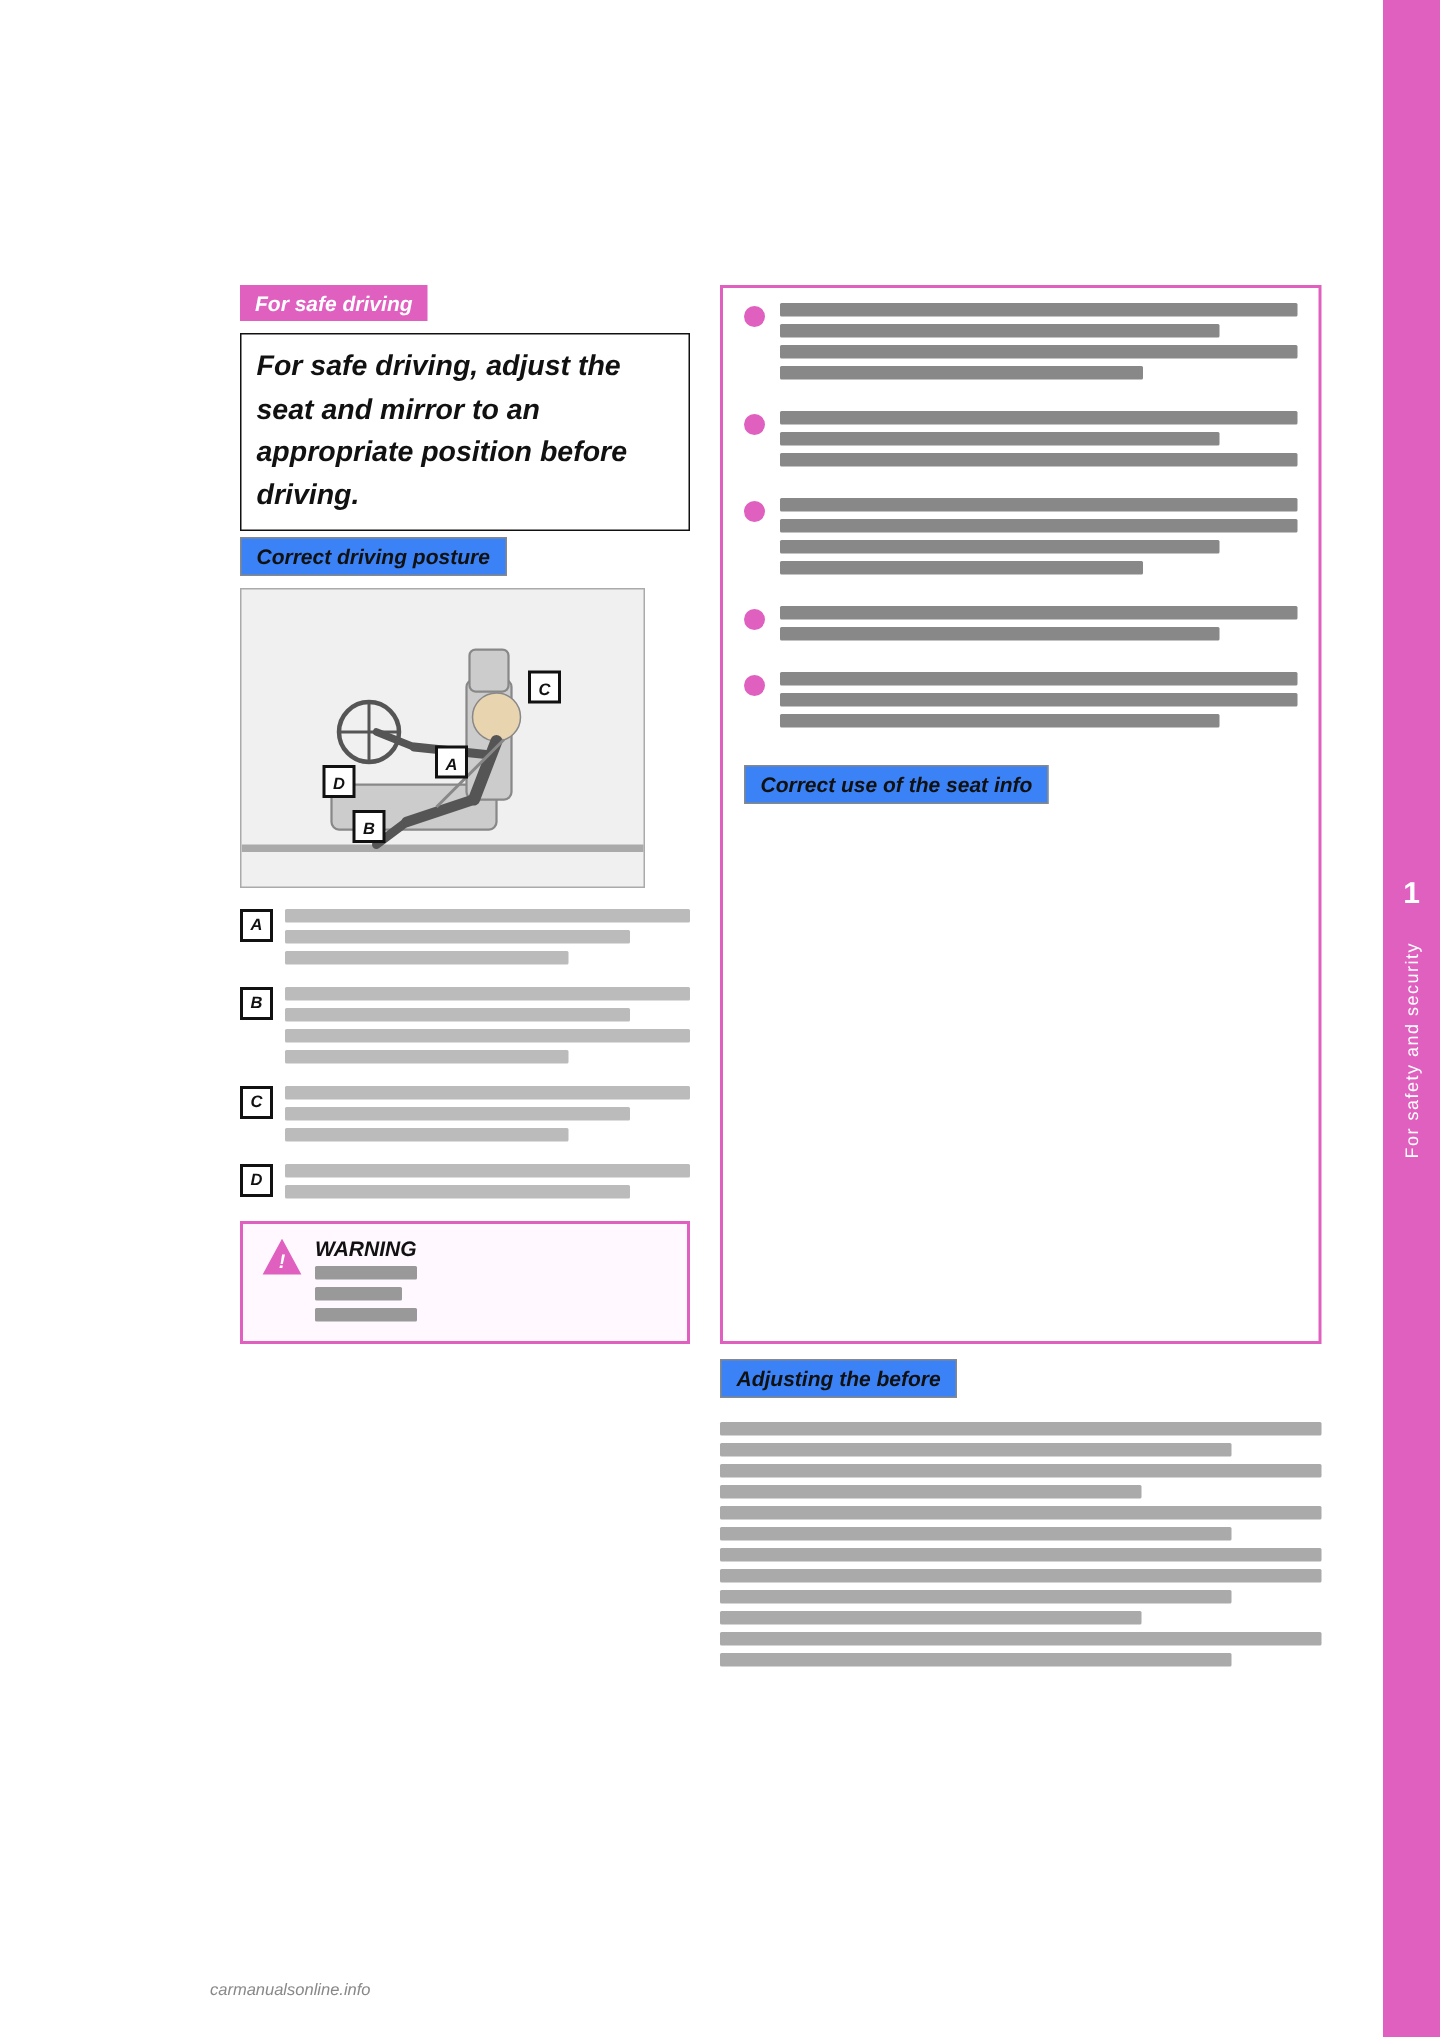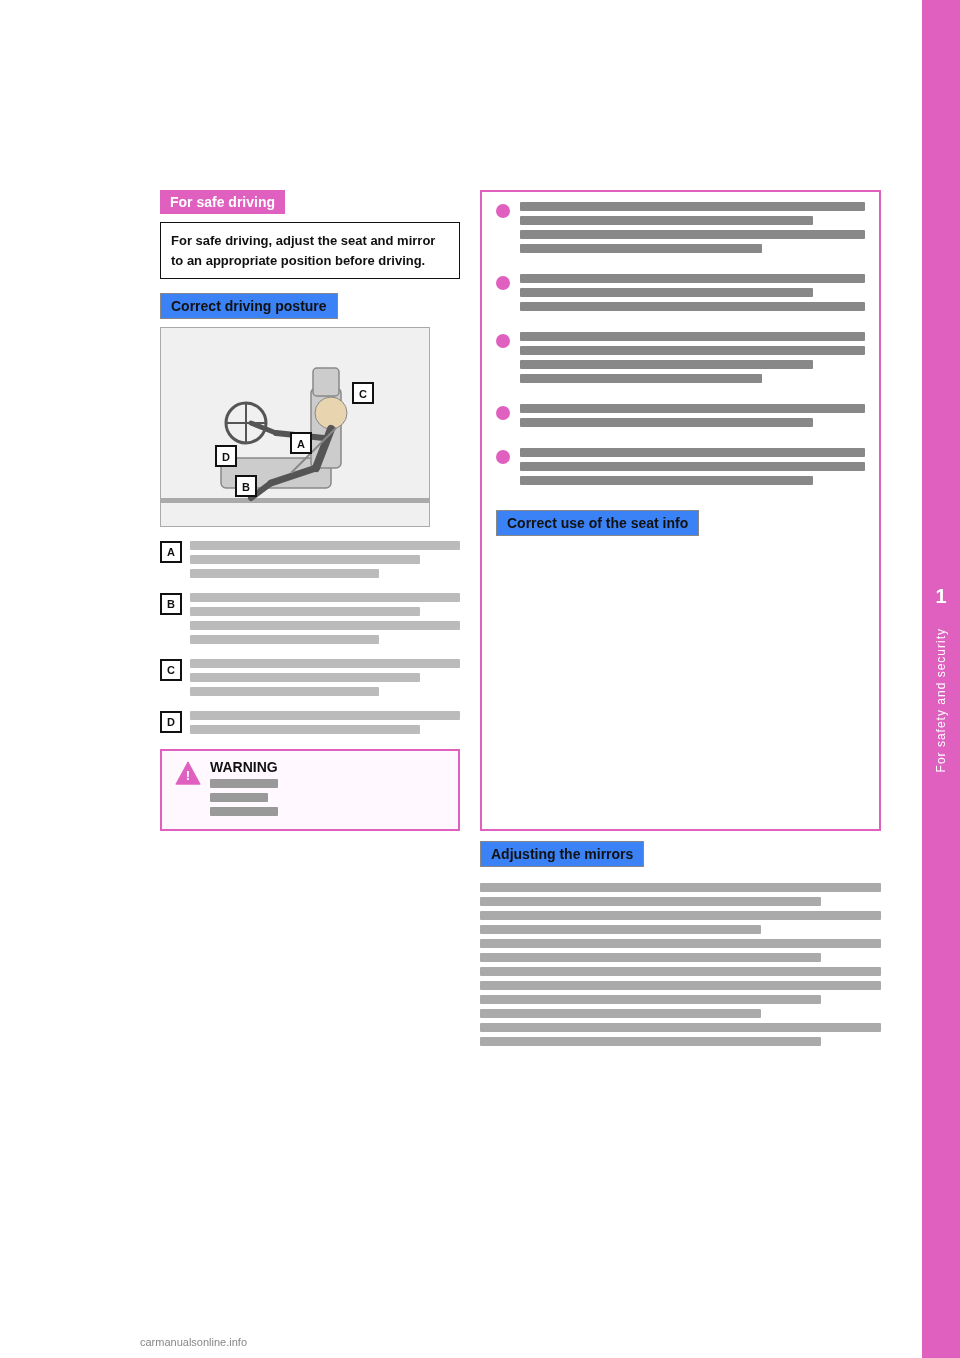--- a/index.html
+++ b/index.html
@@ -48,20 +48,21 @@
       text-orientation: mixed;
       transform: rotate(180deg);
       letter-spacing: 1px;
     }
 
     
     .main-content {
       flex: 1;
       padding: 30px 41px 30px 160px;
       margin-right: 38px;
+      font-style: italic;
     }
 
     
     .two-col {
       display: flex;
       gap: 20px;
       margin-top: 160px;
     }
 
     .left-col {
@@ -83,24 +84,24 @@
       font-weight: bold;
       font-size: 14px;
       padding: 4px 10px;
       display: inline-block;
       margin-bottom: 8px;
     }
 
     .for-safe-driving-text {
       border: 1.5px solid #111;
       padding: 8px 10px;
-      font-size: 13px;
+      font-size: 19px;
       font-weight: bold;
       line-height: 1.5;
-      margin-bottom: 14px;
+      margin-bottom: 4px;
     }
 
     
     .section-header {
       background: #3b82f6;
       border: 1.5px solid #888;
       padding: 4px 10px;
       font-size: 14px;
       font-weight: bold;
       display: inline-block;
@@ -211,21 +212,21 @@
     .bottom-right {
       flex: 1;
     }
 
     .text-lines {
       margin-top: 8px;
     }
 
     .watermark {
       position: absolute;
-      bottom: 10px;
+      bottom: 25px;
       left: 140px;
       font-size: 11px;
       color: #888;
     }
 
     
     .desc-line {
       height: 9px;
       background: #bbb;
       margin-bottom: 5px;
@@ -410,21 +411,21 @@
     </div>
 
     <div class="bottom-section">
 
       <div class="bottom-left">
         
       </div>
 
       <div class="bottom-right">
         <div style="margin-bottom: 8px;">
-          <div class="section-header">Adjusting the mirrors</div>
+          <div class="section-header">Adjusting the before</div>
         </div>
         <div class="text-lines">
           <div class="desc-line full" style="background:#aaa;"></div>
           <div class="desc-line medium" style="background:#aaa;"></div>
           <div class="desc-line full" style="background:#aaa;"></div>
           <div class="desc-line short" style="background:#aaa;"></div>
           <div class="desc-line full" style="background:#aaa;"></div>
           <div class="desc-line medium" style="background:#aaa;"></div>
           <div class="desc-line full" style="background:#aaa;"></div>
           <div class="desc-line full" style="background:#aaa;"></div>

